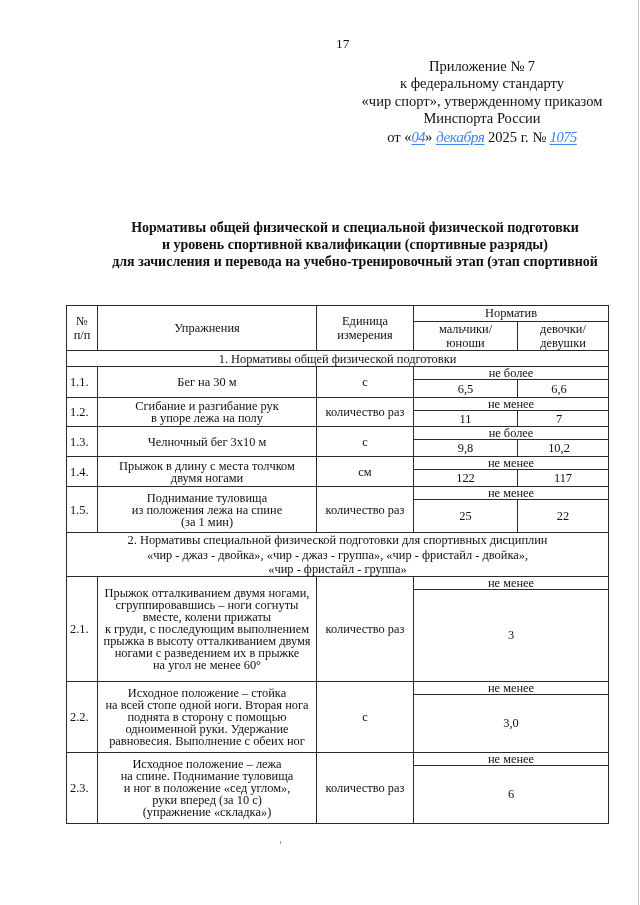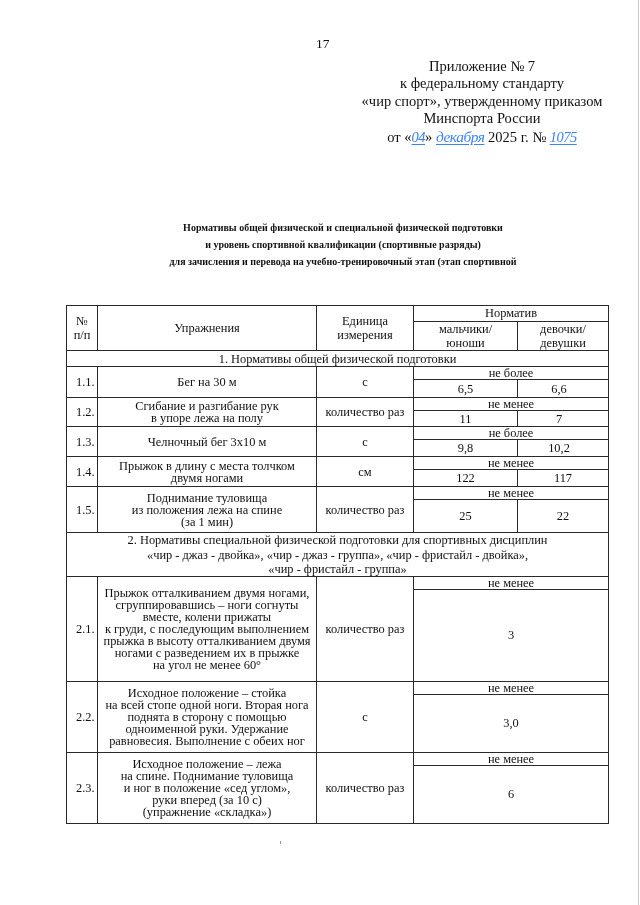--- a/index.html
+++ b/index.html
@@ -2,48 +2,48 @@
 <html><head>
 <meta charset="utf-8">
 <style>
   html, body { margin: 0; padding: 0; }
   body {
     width: 640px; height: 905px; position: relative; overflow: hidden;
     background: #ffffff; color: #111111;
     font-family: "Liberation Serif", serif;
   }
   .page-edge { position: absolute; left: 638px; top: 0; width: 1px; height: 905px; background: #c8c8c8; }
-  .page-number { position: absolute; left: 316px; top: 36px; font-size: 13.5px; }
+  .page-number { position: absolute; left: 336px; top: 36px; font-size: 13.5px; }
   .appendix {
     position: absolute; left: 350px; top: 58px; width: 264px;
     text-align: center; font-size: 14.5px; line-height: 17.4px;
   }
   .appendix .line { display: block; white-space: nowrap; }
   .date-line { white-space: nowrap; }
   .hand {
     font-family: "Liberation Serif", serif; font-style: italic;
     text-decoration: underline; text-underline-offset: 2px;
     letter-spacing: -0.5px; color: #3b82f6;
   }
   .hand.month { font-size: 15.5px; }
   .title {
-    position: absolute; left: 60px; top: 219px; width: 566px;
-    text-align: center; font-weight: bold; font-size: 10px; line-height: 17px;
+    position: absolute; left: 72px; top: 219px; width: 566px;
+    text-align: center; font-weight: bold; font-size: 14px; line-height: 17px;
   }
   .title .line { display: block; white-space: nowrap; }
   table.norms {
     position: absolute; left: 66px; top: 305px; width: 542px;
     border-collapse: collapse; table-layout: fixed;
     font-size: 12.4px; line-height: 14.2px;
   }
   table.norms td {
     border: 1px solid #2a2a2a; padding: 0 2px; text-align: center;
     vertical-align: middle; white-space: pre; overflow: hidden;
   }
-  table.norms td.num { text-align: left; padding-left: 9px; }
+  table.norms td.num { text-align: left; padding-left: 3px; }
   table.norms td.right { text-align: center; padding-right: 10px; }
   .r-hA td { height: 15px; }
   .r-hB td { height: 27px; }
   .r-sec1 td { height: 15px; margin-left: 44px; }
   .r-cond td { height: 12px; line-height: 12px; }
   .r-v11 td { height: 17px; }
   .r-v12 td { height: 15px; }
   .r-v13 td { height: 16px; }
   .r-v14 td { height: 16px; margin-top: 16px; }
   .r-v15 td { height: 32px; }

